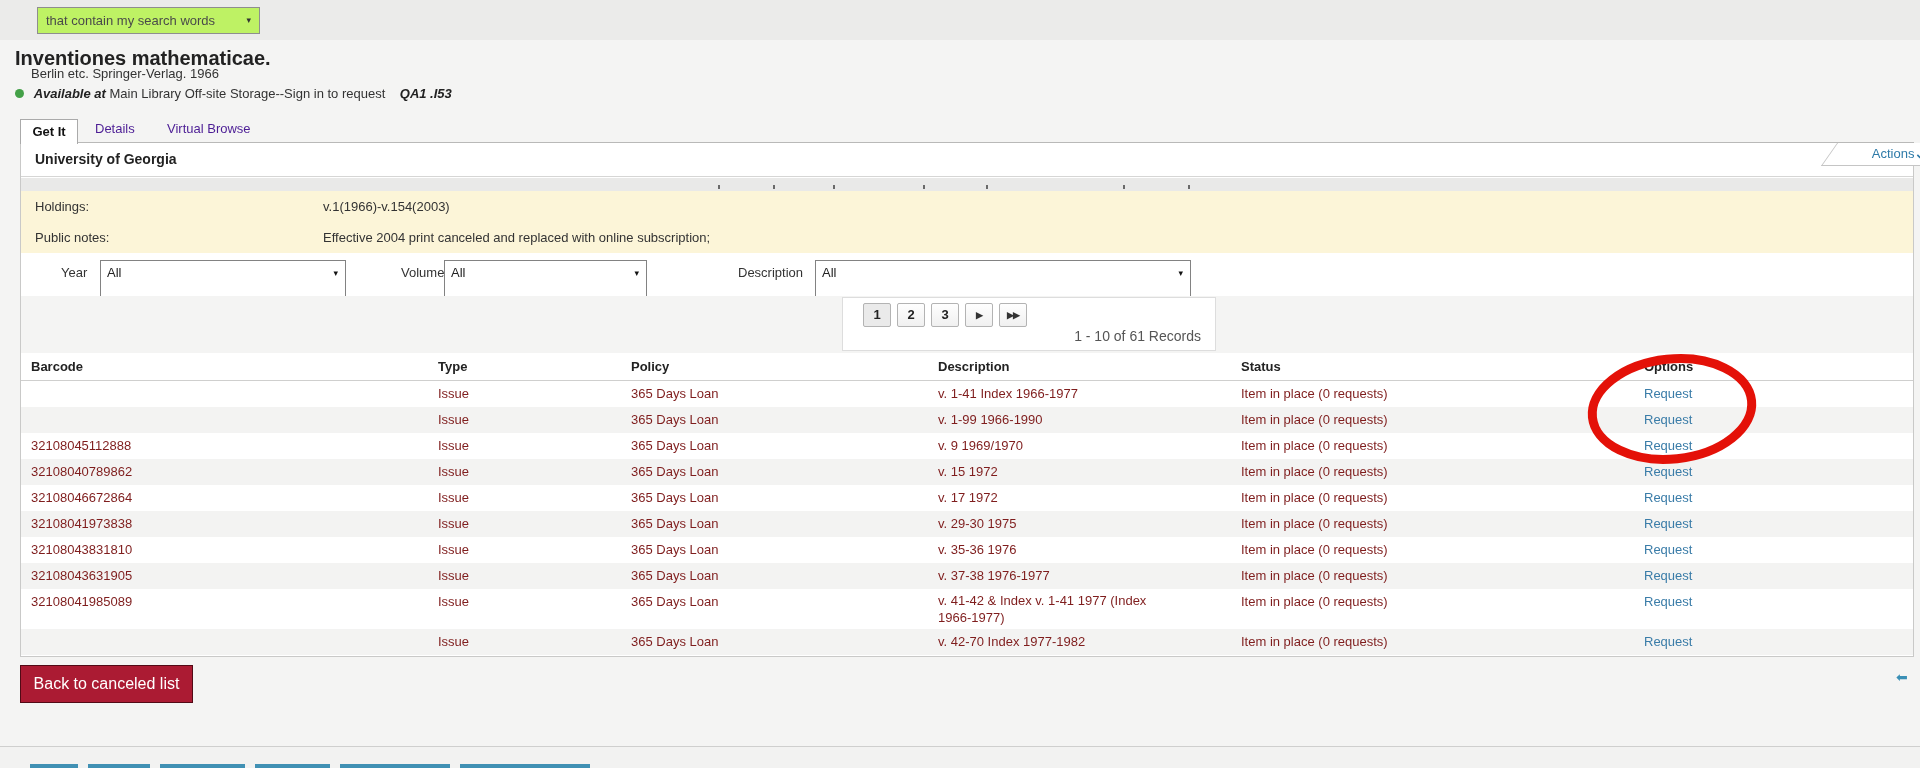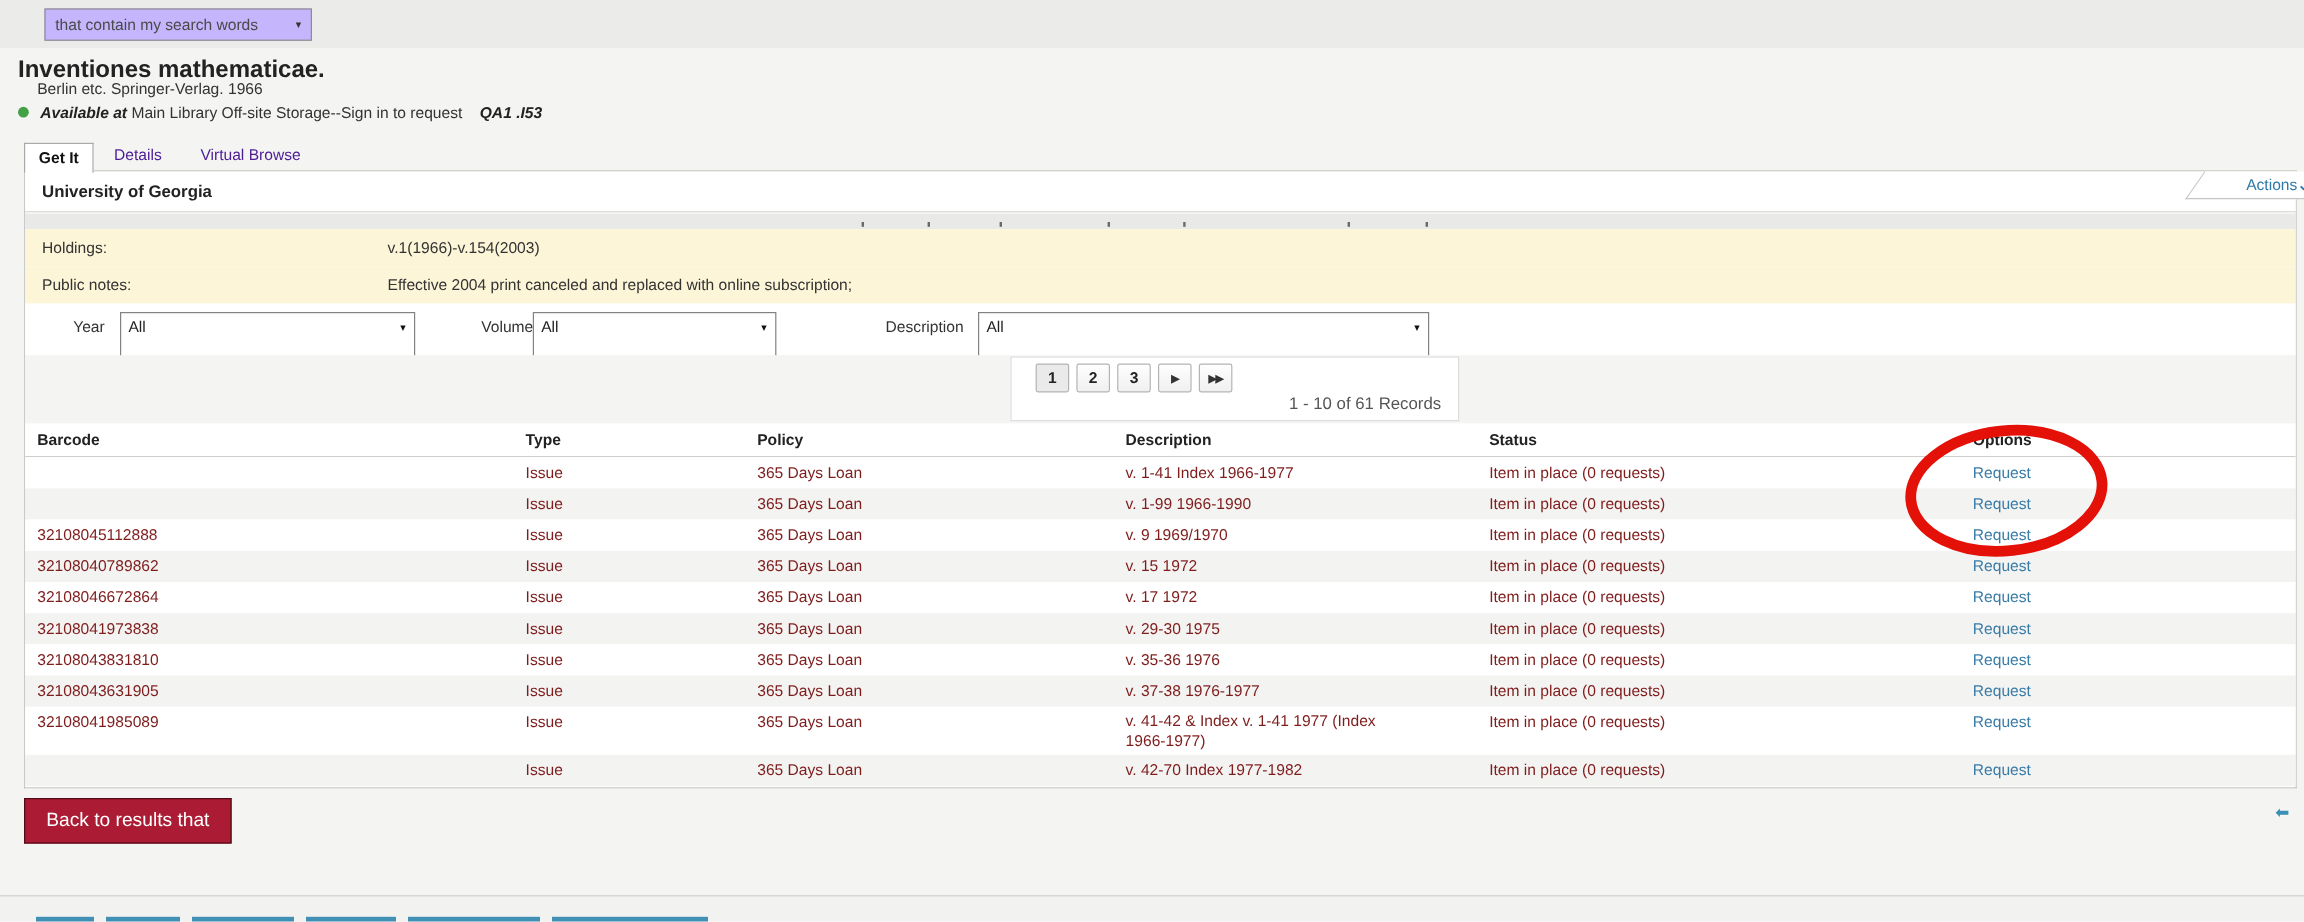--- a/index.html
+++ b/index.html
@@ -9,21 +9,21 @@
     font-size:13px; color:#333;
     background:#f4f4f3;
     position:relative; overflow:hidden;
   }
   .abs { position:absolute; }
 
   
   .top-strip { left:0; top:0; width:1920px; height:40px; background:#ebebea; }
   .scope-select {
     left:37px; top:7px; width:223px; height:27px;
-    background:#c4b5fd; border:1px solid #8e8e8e;
+    background:#bef264; border:1px solid #8e8e8e;
     color:#4a4a4a; line-height:25px; padding-left:8px;
     cursor:pointer;
   }
   .scope-select .arrow { position:absolute; right:8px; top:0; font-size:9px; color:#333; line-height:25px; }
 
   
   .rec-title { left:15px; top:47px; font-weight:bold; font-size:20px; color:#222; }
   .rec-imprint { left:15px; top:66px; color:#333;margin-left:16px; }
   .rec-avail { left:15px; top:86px; color:#333; }
   .avail-dot { display:inline-block; width:9px; height:9px; border-radius:50%; background:#43a047; margin-right:6px; }
@@ -303,19 +303,19 @@
         <div class="cell status">Item in place (0 requests)</div>
         <div class="cell opt">Request</div>
       </div>
     </div>
 </div>
 
 <svg class="abs annotation" viewBox="0 0 180 122">
   <ellipse cx="90" cy="61" rx="80" ry="50" fill="none" stroke="#e41108" stroke-width="9" transform="rotate(-6 90 61)"></ellipse>
 </svg>
 
-<div class="abs back-btn">Back to results that</div>
+<div class="abs back-btn">Back to canceled list</div>
 
 <div class="abs edge-arrow">⬅</div>
 
 <div class="abs footer">
   <div class="abs footer-links"></div>
 </div>
 
 </body></html>

